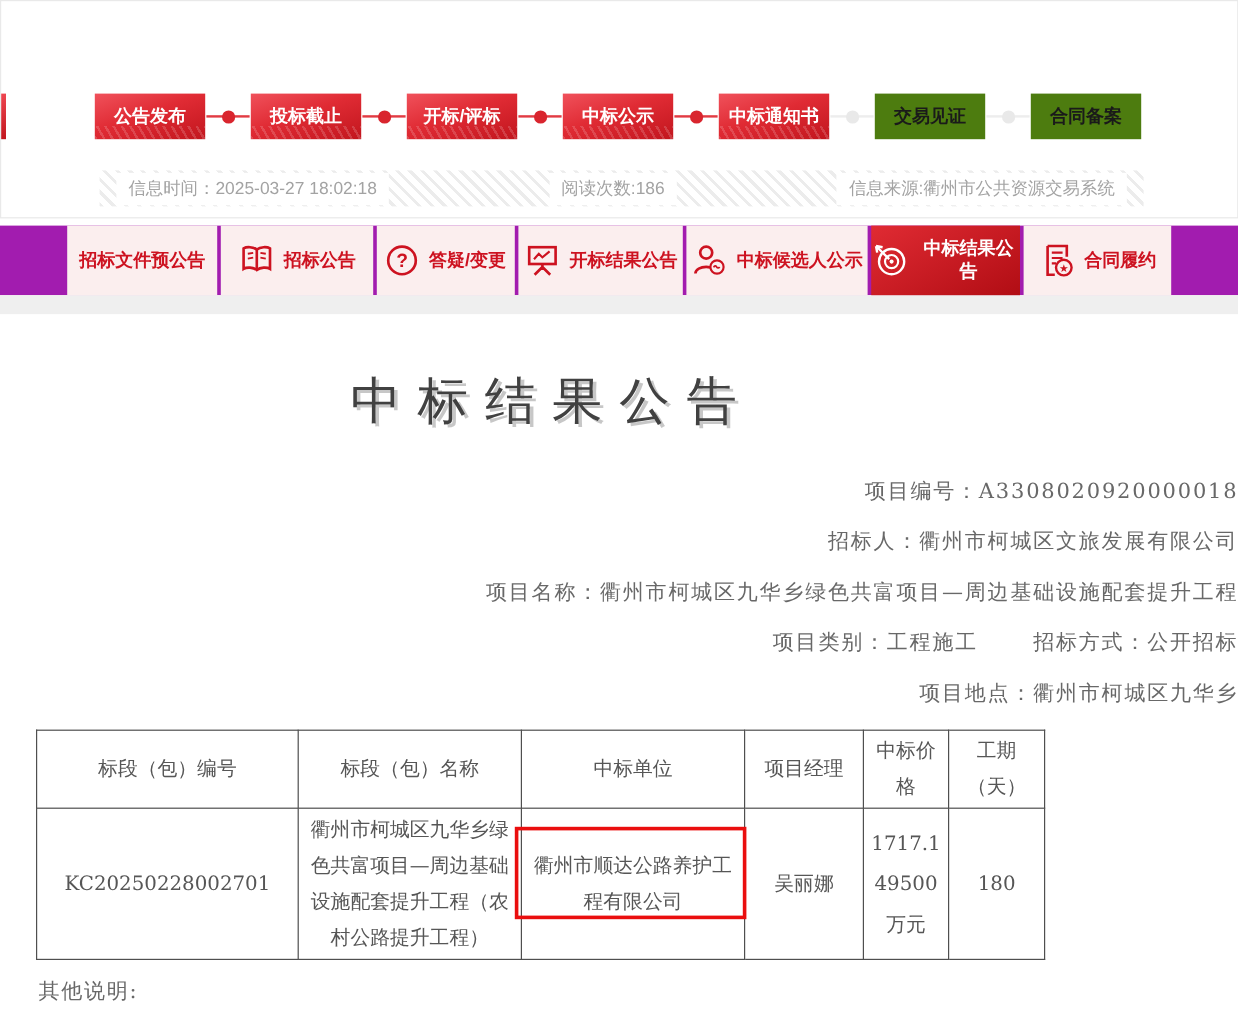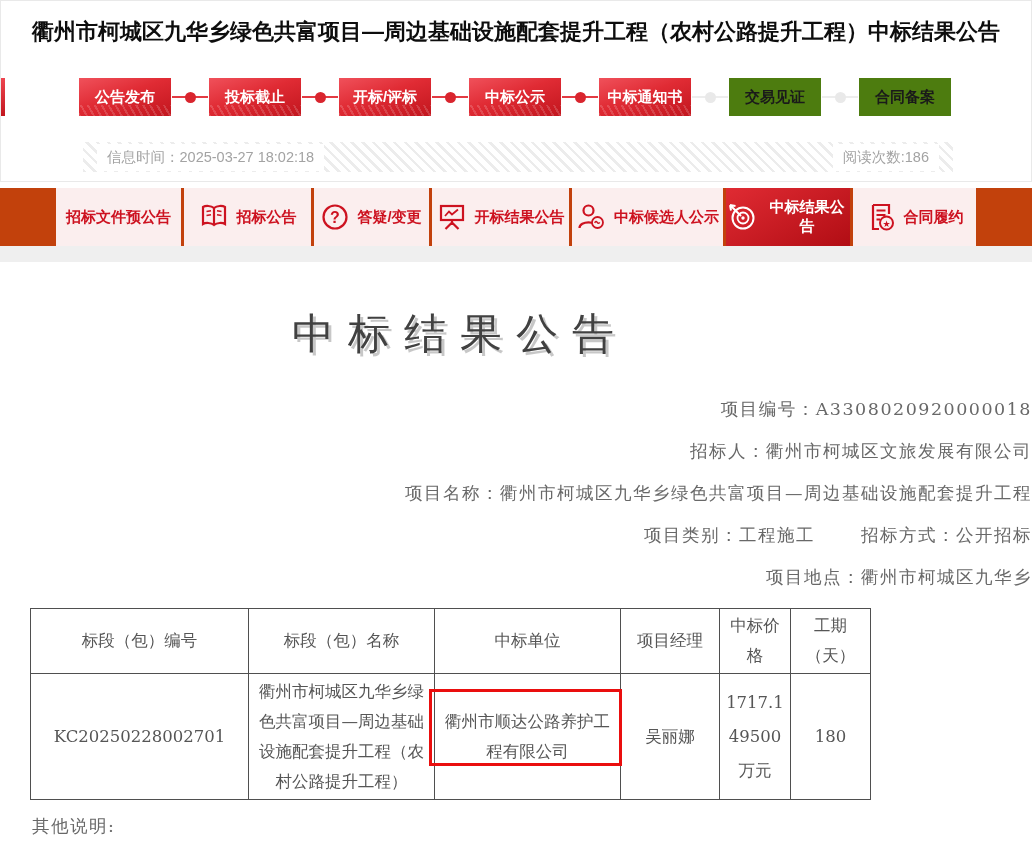--- a/index.html
+++ b/index.html
@@ -35,21 +35,21 @@
   .connector.gray::before { background:#ededed; }
   .connector.gray .dot { background:#e9e9e9; }
   .meta-bar {
     position:absolute; left:82px; top:141px; width:870px; height:30px;
     display:flex; align-items:center; justify-content:space-between; padding:0 14px;
     background:repeating-linear-gradient(45deg,#ececec 0 2.5px,transparent 2.5px 7.5px);
     color:#a3a3a3; font-size:14.5px; white-space:nowrap;
   }
   .meta-item { background:#fff; padding:4px 10px; }
   
-  .tab-strip { margin-top:6px; height:58px; background:#c2410c; }
+  .tab-strip { margin-top:6px; height:58px; background:#a21caf; }
   .tabs { margin-left:56px; height:58px; display:flex; }
   .tab {
     flex:0 0 auto; margin-right:3px; height:58px; border:none; padding:0;
     display:flex; align-items:center; justify-content:center; gap:8px;
     background:#fbeeee; color:#cd1220; font-weight:bold; font-size:15px; cursor:pointer;
     font-family:inherit;
   }
   .tab.active { background:linear-gradient(150deg,#e02b33,#b10d14); color:#fff; }
   .tab svg { flex:0 0 auto; }
   .t1{width:125px}.t2{width:127px}.t3{width:115px}.t4{width:137px}.t5{width:151px}.t6{width:124px}.t7{width:123px}
@@ -72,21 +72,20 @@
   tbody tr { height:126px; }
   td.c5 { word-break:break-all; line-height:34px; padding:0 4px; }
   .w1{width:218px}.w2{width:186px}.w3{width:186px}.w4{width:99px}.w5{width:71px}.w6{width:80px}
   .highlight-box { position:absolute; left:399px; top:81px; width:193px; height:77px; border:3px solid #ea0e0e; pointer-events:none; }
   .other-note { margin:14px 0 0 32px; color:#686868; font-size:17.5px; letter-spacing:1.5px; }
 </style>
 </head>
 <body>
 
 <div class="top-card">
-  <h1 class="page-title">衢州市柯城区九华乡绿色共富项目—周边基础设施配套提升工程（农村公路提升工程）中标结果公告</h1>
   <div class="steps" id="steps">
     <div class="step-sliver"></div>
   <button class="step">公告发布</button>
       <div class="connector">
         <span class="dot"></span>
       </div>
       <button class="step">投标截止</button>
       <div class="connector">
         <span class="dot"></span>
       </div>
@@ -104,20 +103,21 @@
       </div>
       <button class="step inactive">交易见证</button>
       <div class="connector gray">
         <span class="dot"></span>
       </div>
       <button class="step inactive">合同备案</button>
     </div>
   <div class="meta-bar" id="meta-bar">
       <span class="meta-item">信息时间：2025-03-27 18:02:18</span>
       <span class="meta-item">阅读次数:186</span>
+      <span class="meta-item">信息来源:衢州市公共资源交易系统</span>
     </div>
 </div>
 
 <div class="tab-strip">
   <div class="tabs" id="tabs">
       <button class="tab t1">
         <span>招标文件预公告</span>
       </button>
       <button class="tab t2">
         <span style="display: flex;">

